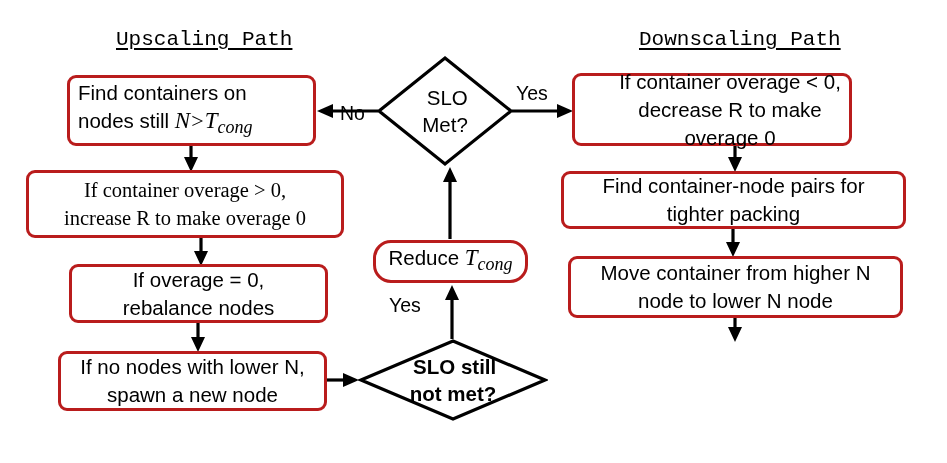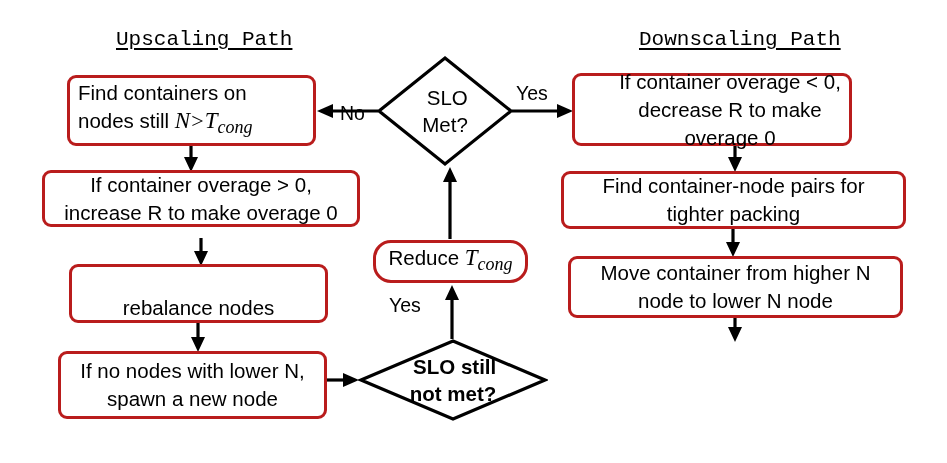--- a/index.html
+++ b/index.html
@@ -147,35 +147,35 @@
 
   <div class="hdr" style="left:639px; top:29px;">Downscaling Path</div>
 
   <div class="node leftalign" style="left:67px; top:75px; width:249px; height:71px;">
     <span class="txt">
       <span>Find containers on</span><br>
       <span>nodes still </span><span class="mi">N</span><span class="mop">&gt;</span><span class="mi">T</span><span class="msub">cong</span>
     </span>
   </div>
 
-  <div class="node" style="left:42px; top:170px; width:318px; height:57px;">
+  <div class="node" style="left:26px; top:170px; width:318px; height:68px;font-family:Liberation Serif, serif;">
     <span class="txt">
       <span>If container overage &gt; 0,</span><br>
       <span>increase R to make overage 0</span>
     </span>
   </div>
 
   <div class="node" style="left:69px; top:264px; width:259px; height:59px;">
     <span class="txt">
-      <br>
+      <span>If overage = 0,</span><br>
       <span>rebalance nodes</span>
     </span>
   </div>
 
-  <div class="node" style="left:58px; top:351px; width:269px; height:68px;">
+  <div class="node" style="left:58px; top:351px; width:269px; height:60px;">
     <span class="txt">
       <span>If no nodes with lower N,</span><br>
       <span>spawn a new node</span>
     </span>
   </div>
 
   <div class="diamond" style="left:376px; top:55px; width:138px; height:112px;">
     <svg width="138" height="112" viewBox="0 0 138 112">
       <polygon points="69,3 135,56 69,109 3,56" fill="#ffffff" stroke="#000000" stroke-width="3.2"></polygon>
     </svg>

